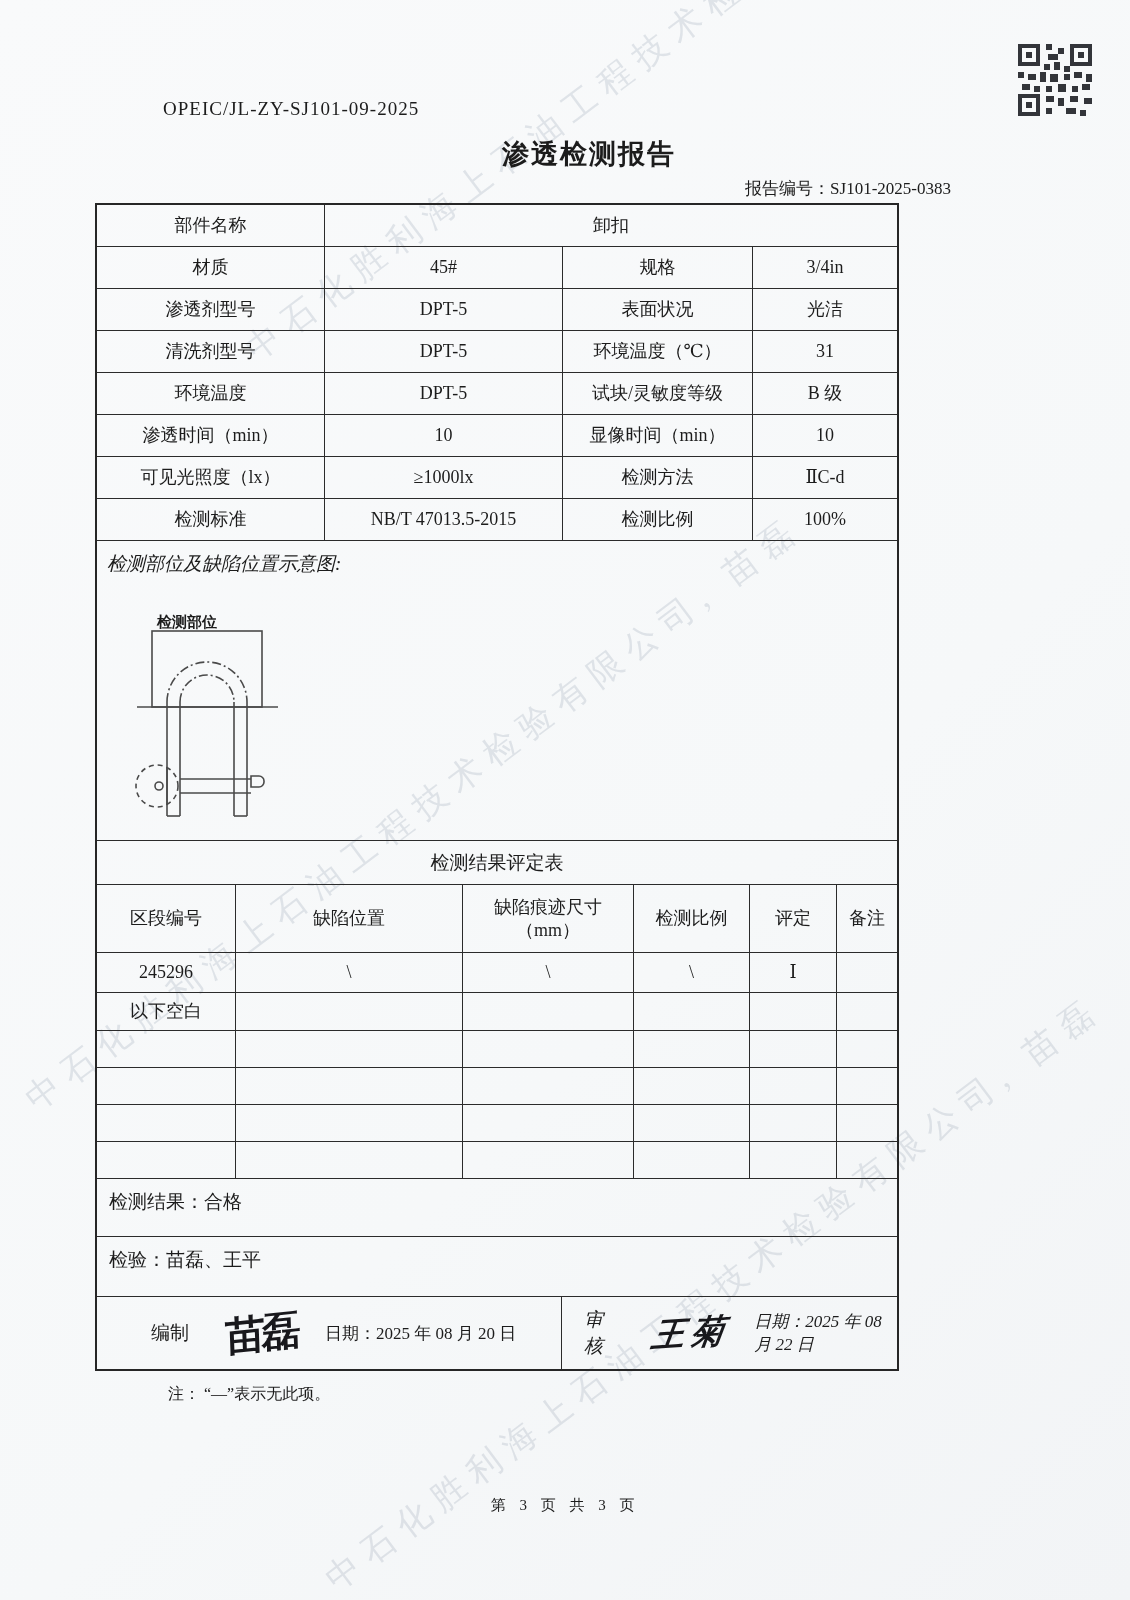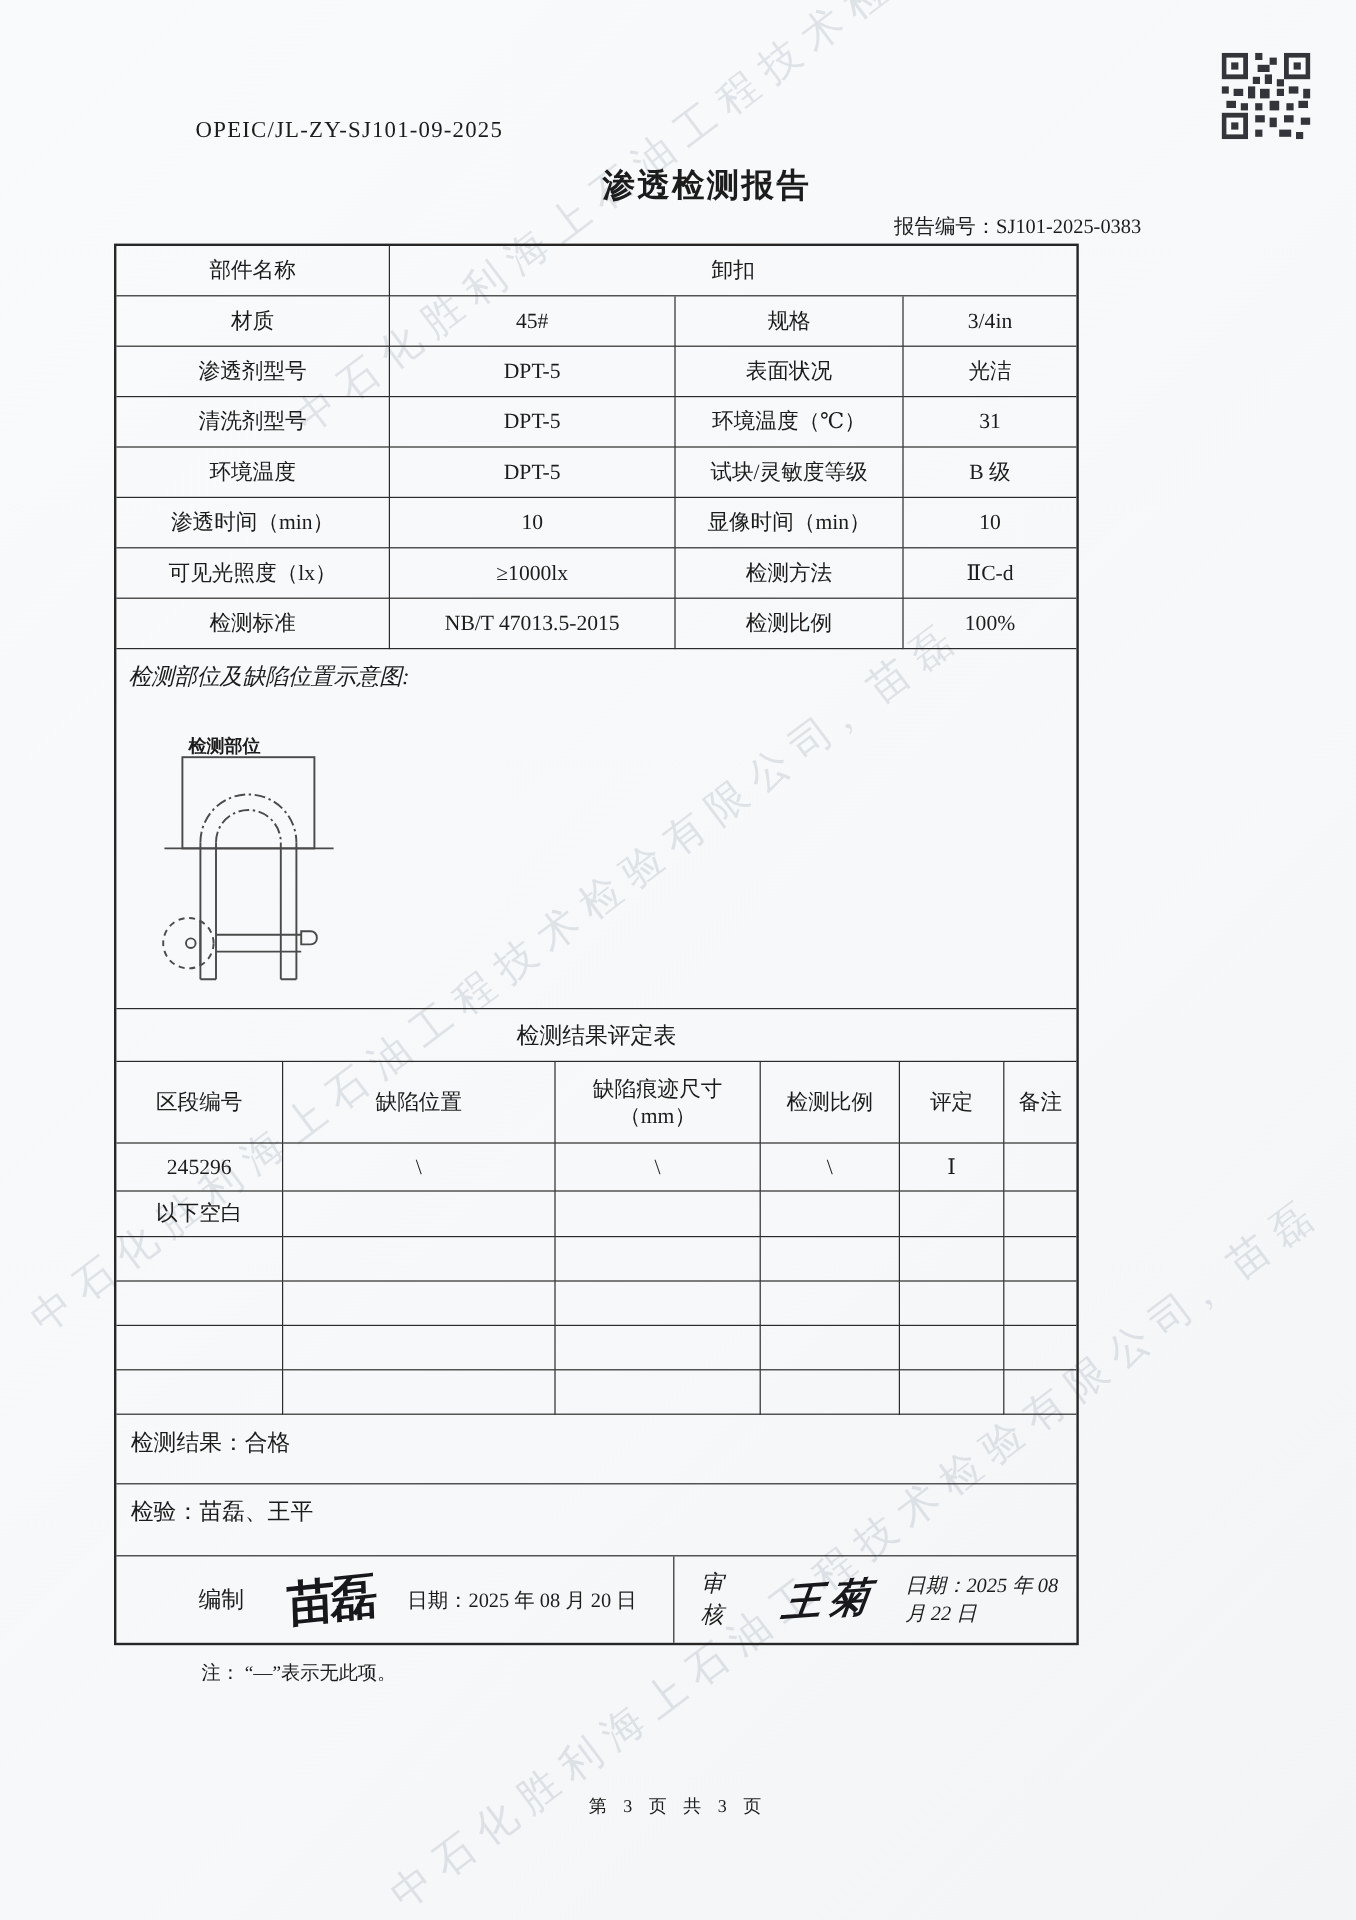--- a/index.html
+++ b/index.html
@@ -48,21 +48,21 @@
 
   .band-title { height:44px; border-bottom:1.6px solid #2b2b2b; box-sizing:border-box;
                 display:flex; align-items:center; justify-content:center; font-size:19px; }
 
   .free-row { box-sizing:border-box; border-bottom:1.6px solid #2b2b2b; padding:10px 4px 0 12px; font-size:19px; }
   .free-row.result   { height:58px; }
   .free-row.inspect  { height:60px; }
 
   .sign-row { display:flex; height:72px; box-sizing:border-box; }
   .sign-half { box-sizing:border-box; display:flex; align-items:center; font-size:17px; }
-  .sign-half.left  { width:465px; border-right:1.6px solid #2b2b2b; padding-left:38px;justify-content:center; }
+  .sign-half.left  { width:465px; border-right:1.6px solid #2b2b2b; padding-left:54px; }
   .sign-half.right { flex:1; padding-left:22px;font-style:italic; }
   .sign-label { font-size:19px; }
   .sig { font-weight:bold; color:#18181c; white-space:nowrap; }
   .sig-compile { font-size:40px; transform:rotate(-6deg) skewX(-4deg); margin:0 28px 0 36px; letter-spacing:-4px; }
   .sig-review  { font-size:33px; transform:rotate(-4deg) skewX(-12deg); margin:0 24px 0 40px; letter-spacing:6px; }
   .sign-date { font-size:17px; }
 
   .note { position:absolute; top:1384px; left:168px; font-size:16px; }
   .footer { position:absolute; top:1496px; left:0; width:100%; text-align:center;
             font-size:15px; letter-spacing:5px; }

